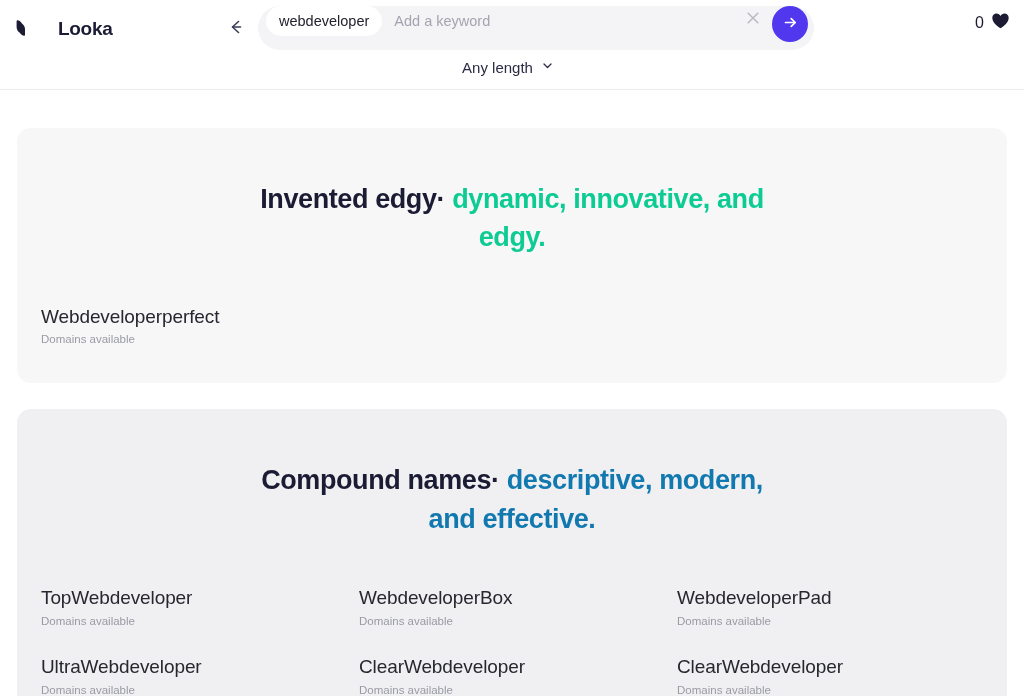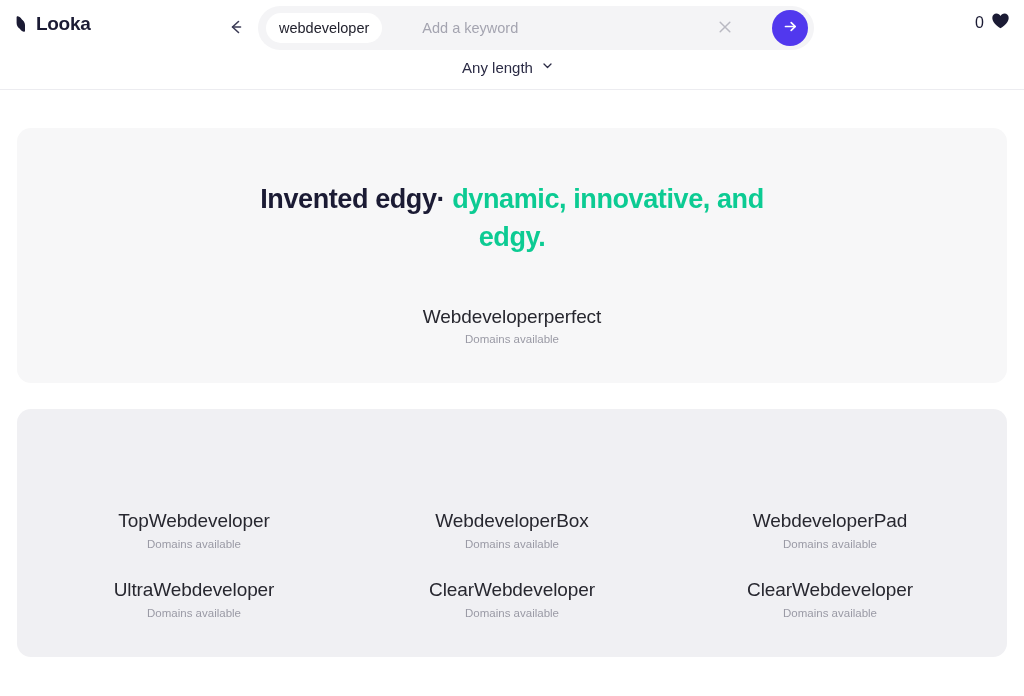--- a/index.html
+++ b/index.html
@@ -19,21 +19,22 @@
     height: 90px;
     background: #ffffff;
     border-bottom: 1px solid #ececf0;
   }
 
   .brand {
     position: absolute;
     left: 14px;
     top: 14px;
     display: flex;
-    gap: 2px;
+    align-items: center;
+    gap: 24px;
     height: 28px;
   }
   .brand-mark { width: 20px; height: 20px; display: block; }
   .brand-name {
     font-size: 19px;
     font-weight: bold;
     color: #1b1b34;
     letter-spacing: -0.3px;
     line-height: 1;
   }
@@ -54,23 +55,21 @@
 
   .search-wrap {
     position: absolute;
     left: 258px;
     top: 6px;
     width: 556px;
     height: 44px;
     background: #f4f4f6;
     border-radius: 22px;
     display: flex;
-    align-items: center;
     padding: 0 6px 0 8px;
-    gap: 28px;
   }
 
   .keyword-chip {
     background: #ffffff;
     border-radius: 16px;
     height: 30px;
     padding: 0 13px;
     display: flex;
     align-items: center;
     font-size: 14.5px;
@@ -166,21 +165,20 @@
 
   .names-grid {
     margin-top: 48px;
     display: grid;
     gap: 28px 12px;
   }
   .names-grid--one   { grid-template-columns: 1fr; }
   .names-grid--three { grid-template-columns: repeat(3, 1fr); }
 
   .name-item {
-    text-align: center;
     cursor: pointer;
   }
   .name-title {
     font-size: 19px;
     color: #27272f;
     line-height: 1.25;
     letter-spacing: -0.1px;
   }
   .name-sub {
     margin-top: 5px;
@@ -261,20 +259,24 @@
     </div>
     <div class="names-grid names-grid--one">
       <div class="name-item">
         <div class="name-title">Webdeveloperperfect</div>
         <div class="name-sub">Domains available</div>
       </div>
     </div>
   </div>
 
   <div class="card card--compound">
+    <div class="card-heading">
+      <span>Compound names</span><span class="sep">·</span>
+      <span class="accent-blue">descriptive, modern, and effective.</span>
+    </div>
     <div class="names-grid names-grid--three">
       <div class="name-item">
         <div class="name-title">TopWebdeveloper</div>
         <div class="name-sub">Domains available</div>
       </div>
       <div class="name-item">
         <div class="name-title">WebdeveloperBox</div>
         <div class="name-sub">Domains available</div>
       </div>
       <div class="name-item">

